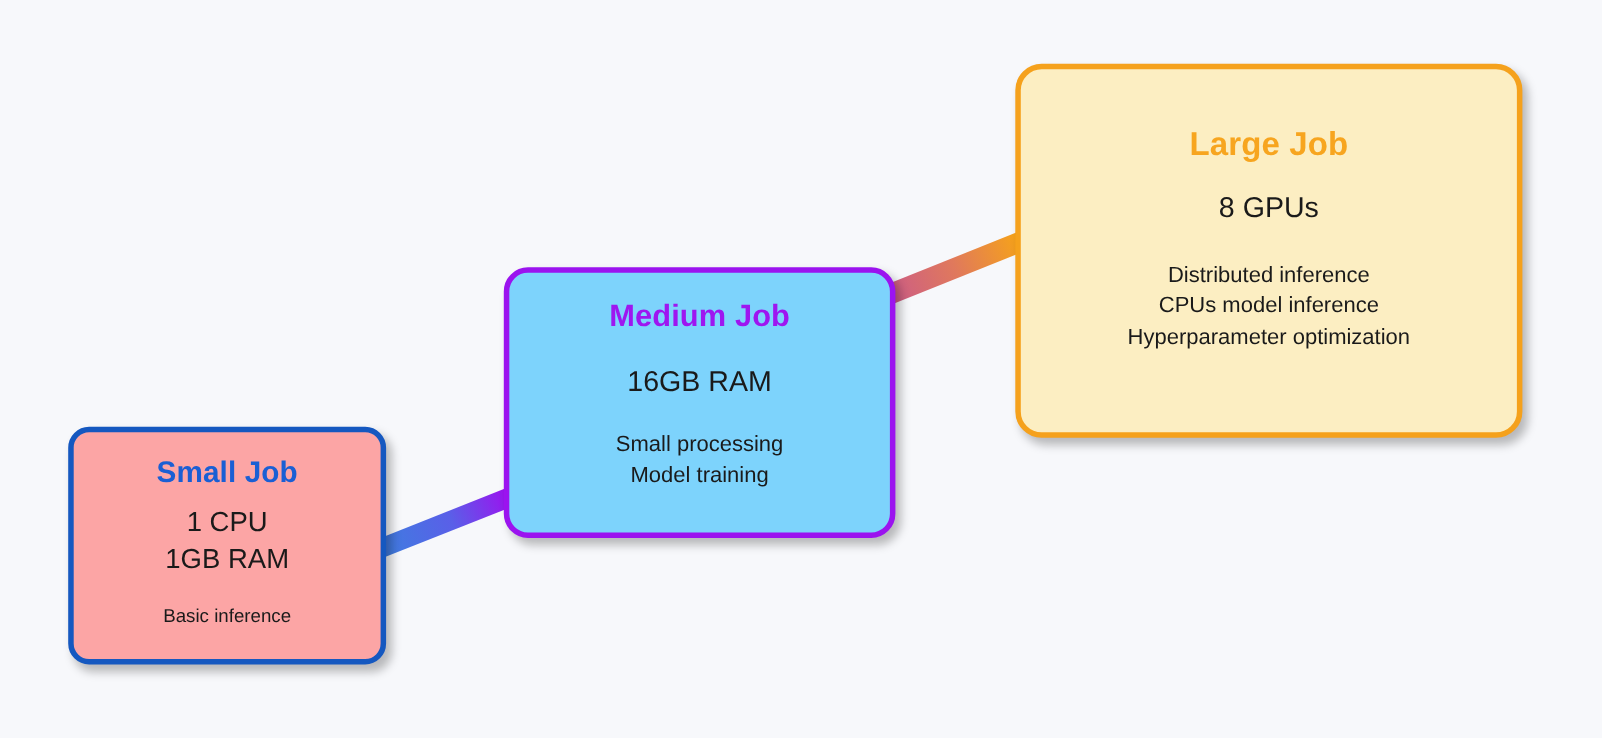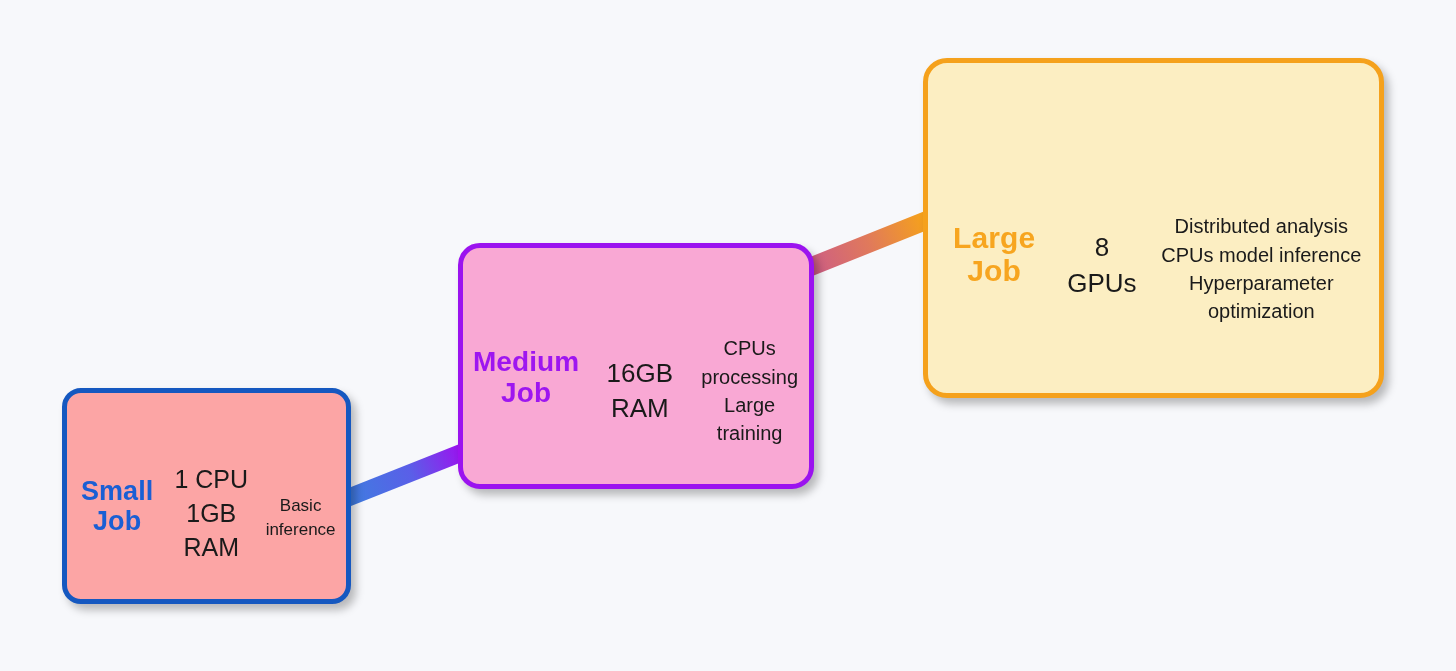--- a/index.html
+++ b/index.html
@@ -27,21 +27,21 @@
     height: 671px;
     pointer-events: none;
   }
   .node {
     position: absolute;
     box-sizing: border-box;
     border-style: solid;
     border-radius: 20px;
     text-align: center;
     display: flex;
-    flex-direction: row;
+    flex-direction: column;
     align-items: center;
     box-shadow: 5px 6px 9px rgba(0,0,0,0.26);
   }
   .node-title {
     font-weight: bold;
     letter-spacing: 0.1px;
     line-height: 1.1;
   }
   .node-specs {
     color: #1a1a1a;
@@ -76,21 +76,21 @@
     font-size: 17px;
     margin-top: 22px;
   }
 
   
   #node-medium {
     left: 458px;
     top: 243px;
     width: 356px;
     height: 246px;
-    background: #f9a8d4;
+    background: #7dd3fc;
     border-color: #9b13ef;
     border-width: 5px;
     border-radius: 22px;
     padding-top: 24px;
   }
   #node-medium .node-title {
     color: #9e16f0;
     font-size: 28px;
   }
   #node-medium .node-specs {
@@ -159,30 +159,30 @@
       <div>Basic inference</div>
     </div>
   </div>
 
   <div class="node" id="node-medium">
     <div class="node-title">Medium Job</div>
     <div class="node-specs">
       <div>16GB RAM</div>
     </div>
     <div class="node-uses">
-      <div>CPUs processing</div>
-      <div>Large training</div>
+      <div>Small processing</div>
+      <div>Model training</div>
     </div>
   </div>
 
   <div class="node" id="node-large">
     <div class="node-title">Large Job</div>
     <div class="node-specs">
       <div>8 GPUs</div>
     </div>
     <div class="node-uses">
-      <div>Distributed analysis</div>
+      <div>Distributed inference</div>
       <div>CPUs model inference</div>
       <div>Hyperparameter optimization</div>
     </div>
   </div>
 
 </div>
 
 </body></html>

